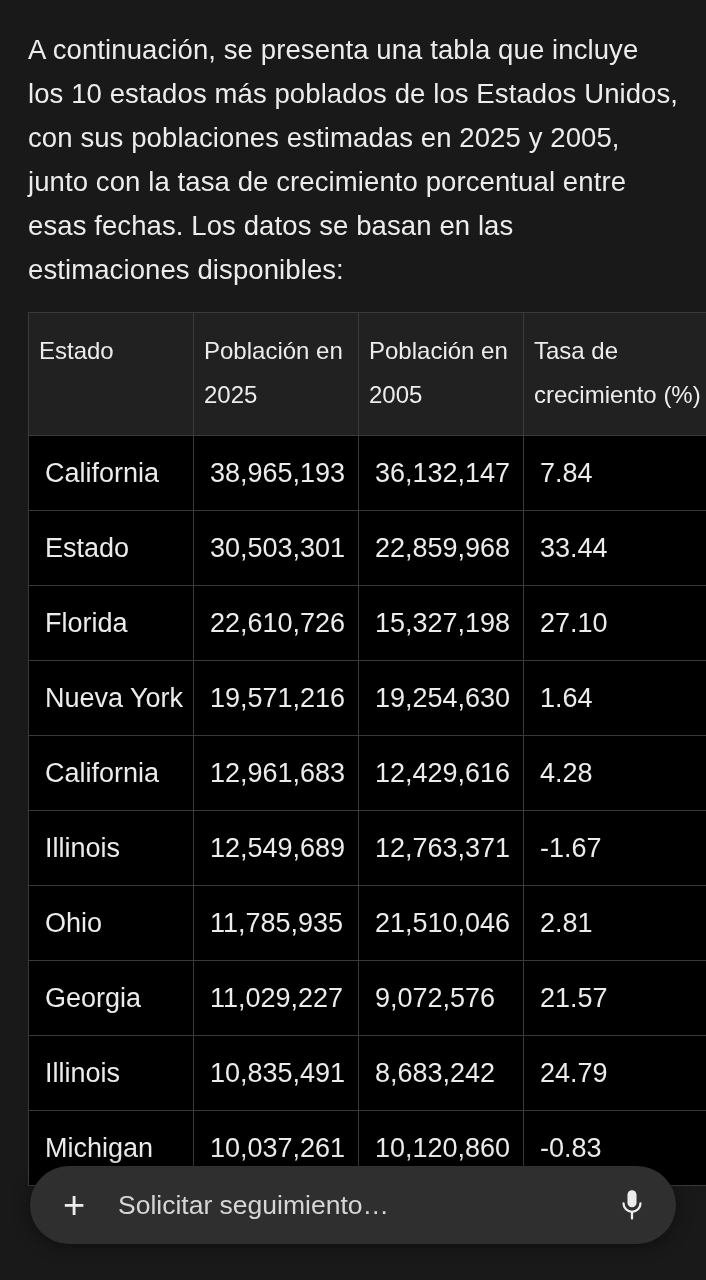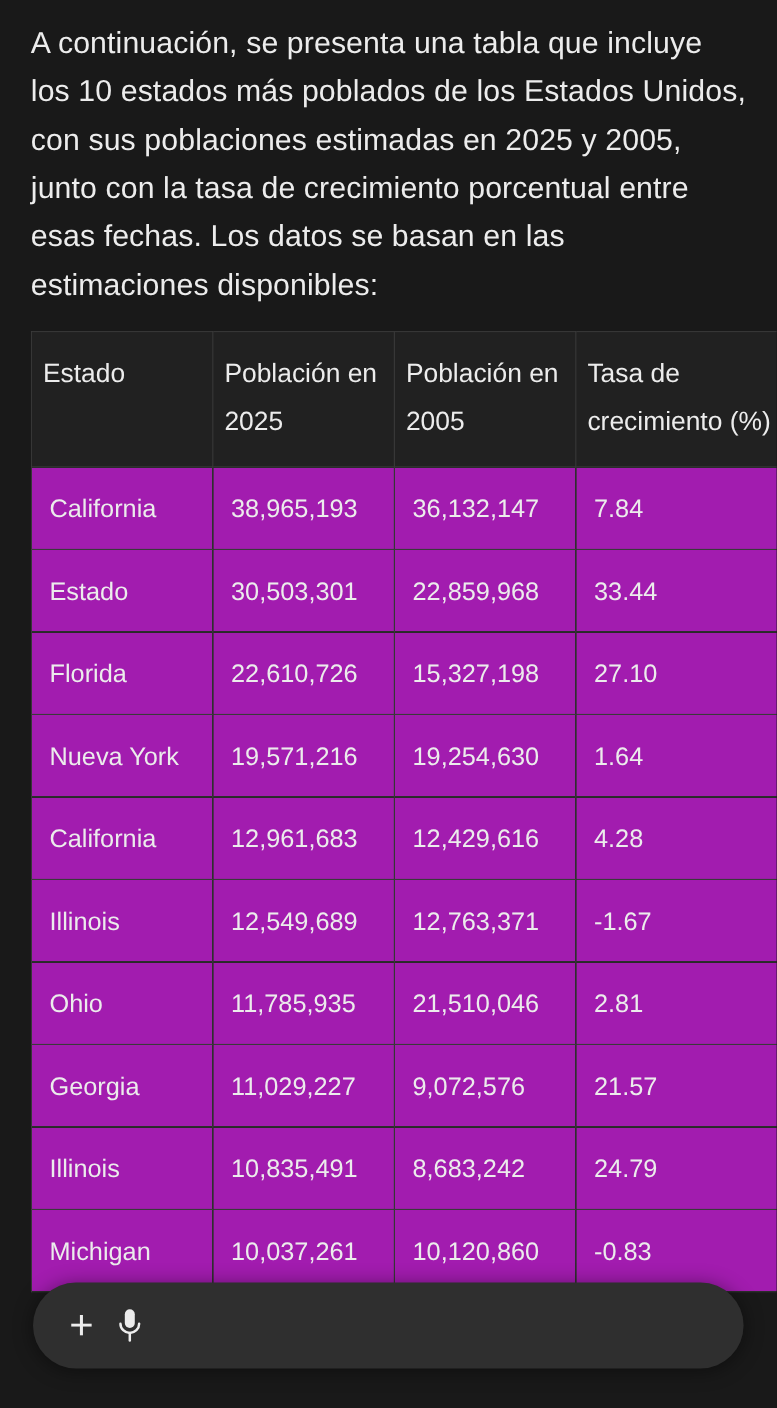--- a/index.html
+++ b/index.html
@@ -17,21 +17,21 @@
   }
 
   .screen {
     position: absolute;
     inset: 0;
     background: #191919;
     overflow: hidden;
   }
 
   .intro {
-    padding: 17px 26px 0 28px;
+    padding: 28px 26px 0 28px;
     font-size: 27.5px;
     line-height: 44px;
     color: #ececec;
     letter-spacing: 0.1px;
   }
 
   .table-wrap {
     margin: 20px 0 0 28px;
     width: 680px;
     overflow: hidden;
@@ -54,25 +54,25 @@
     text-align: left;
     font-size: 24px;
     line-height: 44px;
     color: #ececec;
     padding: 16px 10px 18px 10px;
     background: #212121;
     vertical-align: top;
   }
 
   table.data tbody td {
-    font-size: 23px;
+    font-size: 27px;
     line-height: 30px;
     padding: 22px 14px 22px 16px;
     color: #ececec;
-    background: #a21caf;
+    background: #000000;
     white-space: nowrap;
     overflow: hidden;
   }
 
   col.c-state  { width: 165px; }
   col.c-p2025  { width: 165px; }
   col.c-p2005  { width: 165px; }
   col.c-growth { width: 205px; }
 
   
@@ -210,20 +210,21 @@
           <td>10,037,261</td>
           <td>10,120,860</td>
           <td>-0.83</td>
         </tr>
       </tbody>
     </table>
   </div>
 
   <div class="composer">
     <div class="plus">+</div>
+    <input class="ph" type="text" placeholder="Solicitar seguimiento…" style="">
     <div class="mic">
       <svg width="28" height="34" viewBox="0 0 24 30" fill="none" aria-hidden="true">
         <rect x="8" y="2" width="8" height="15" rx="4" fill="#ececec"></rect>
         <path d="M4.5 13.5a7.5 7.5 0 0 0 15 0" stroke="#ececec" stroke-width="2" fill="none" stroke-linecap="round"></path>
         <line x1="12" y1="21" x2="12" y2="27" stroke="#ececec" stroke-width="2" stroke-linecap="round"></line>
       </svg>
     </div>
   </div>
 
 </div>

